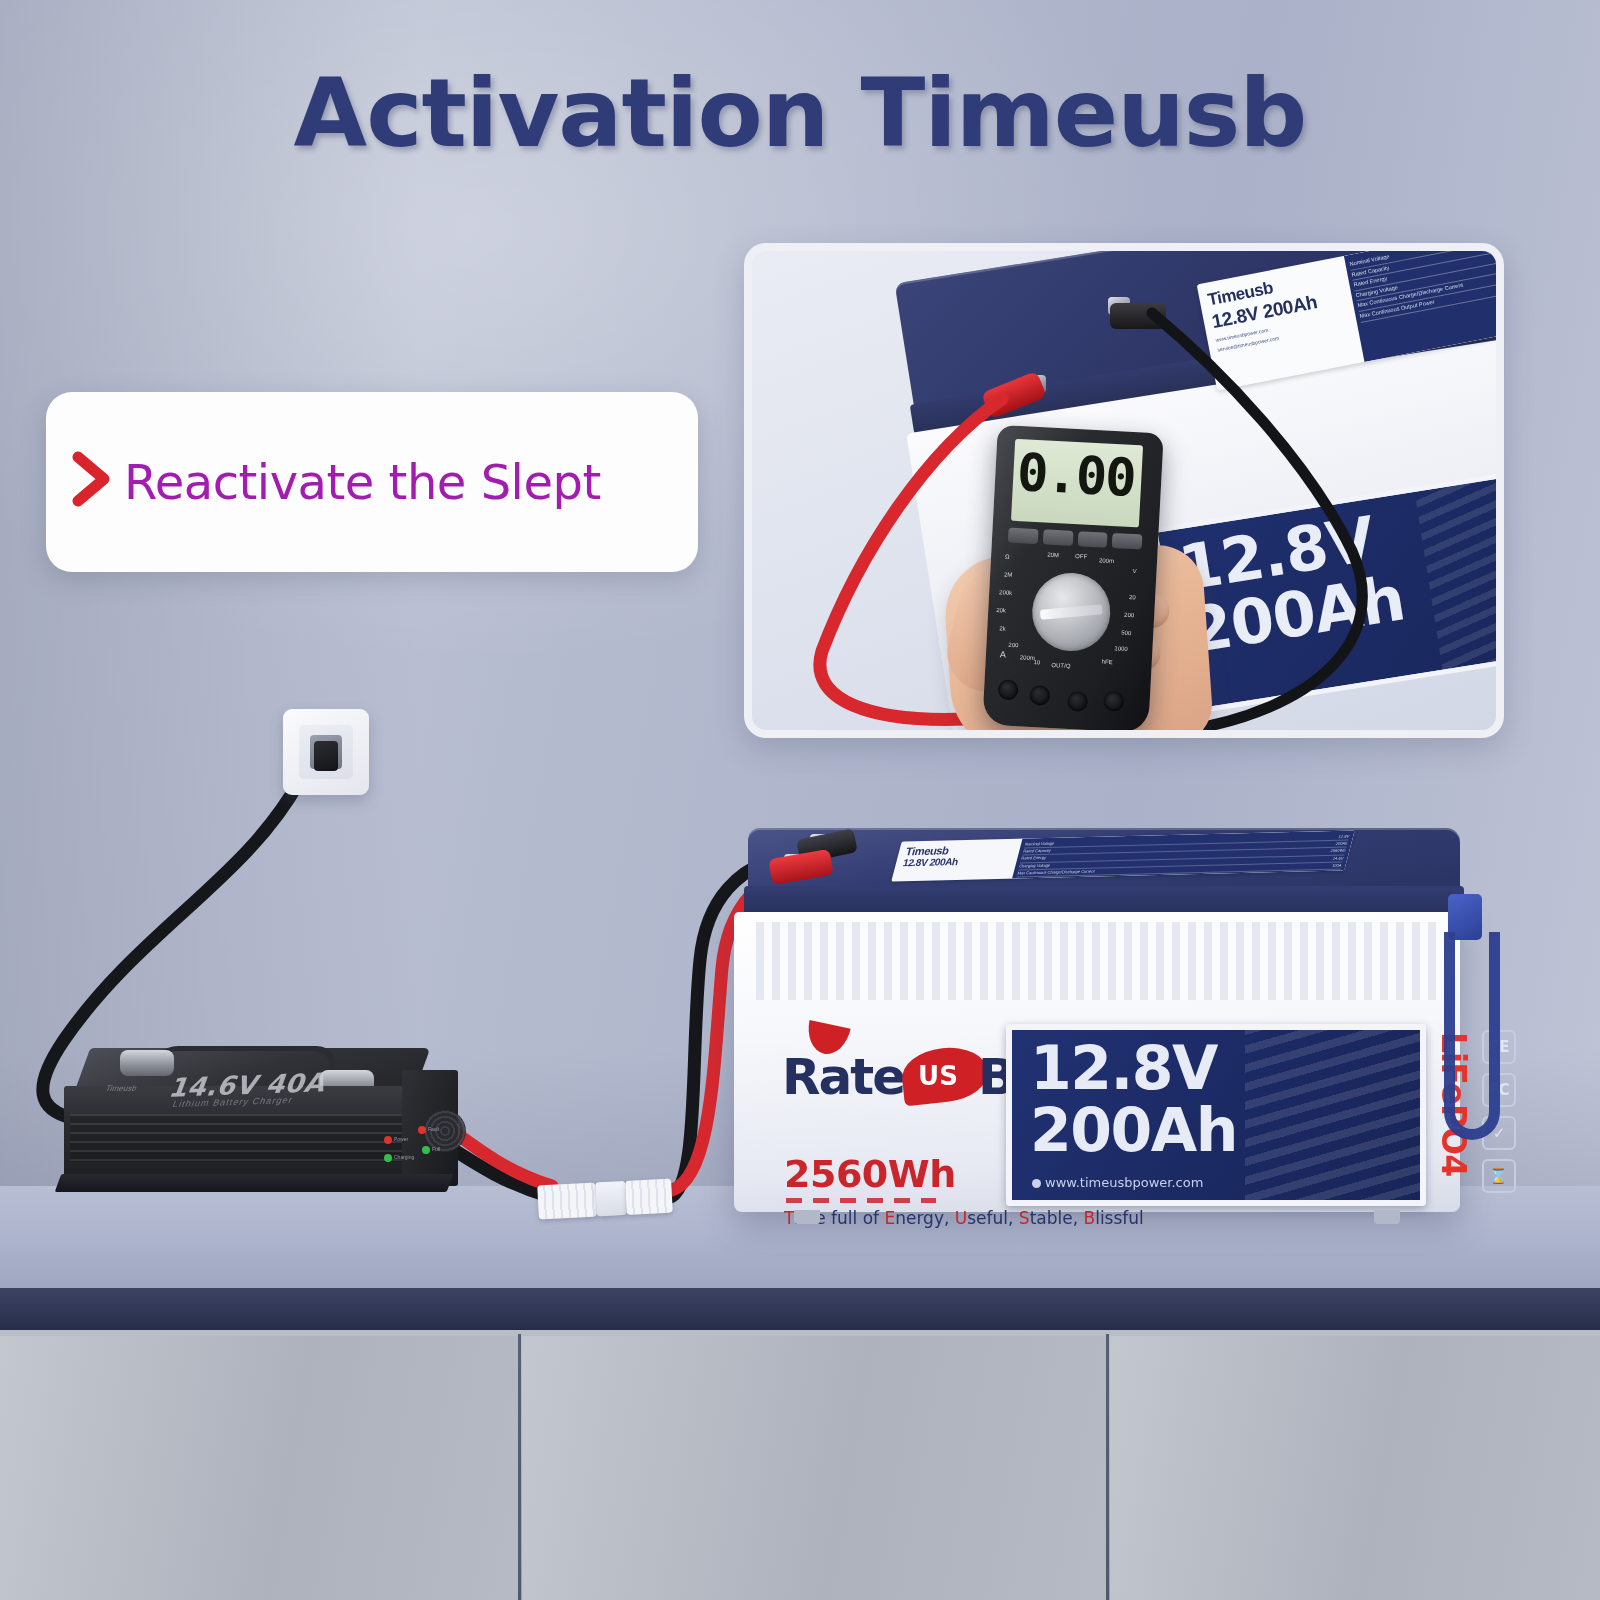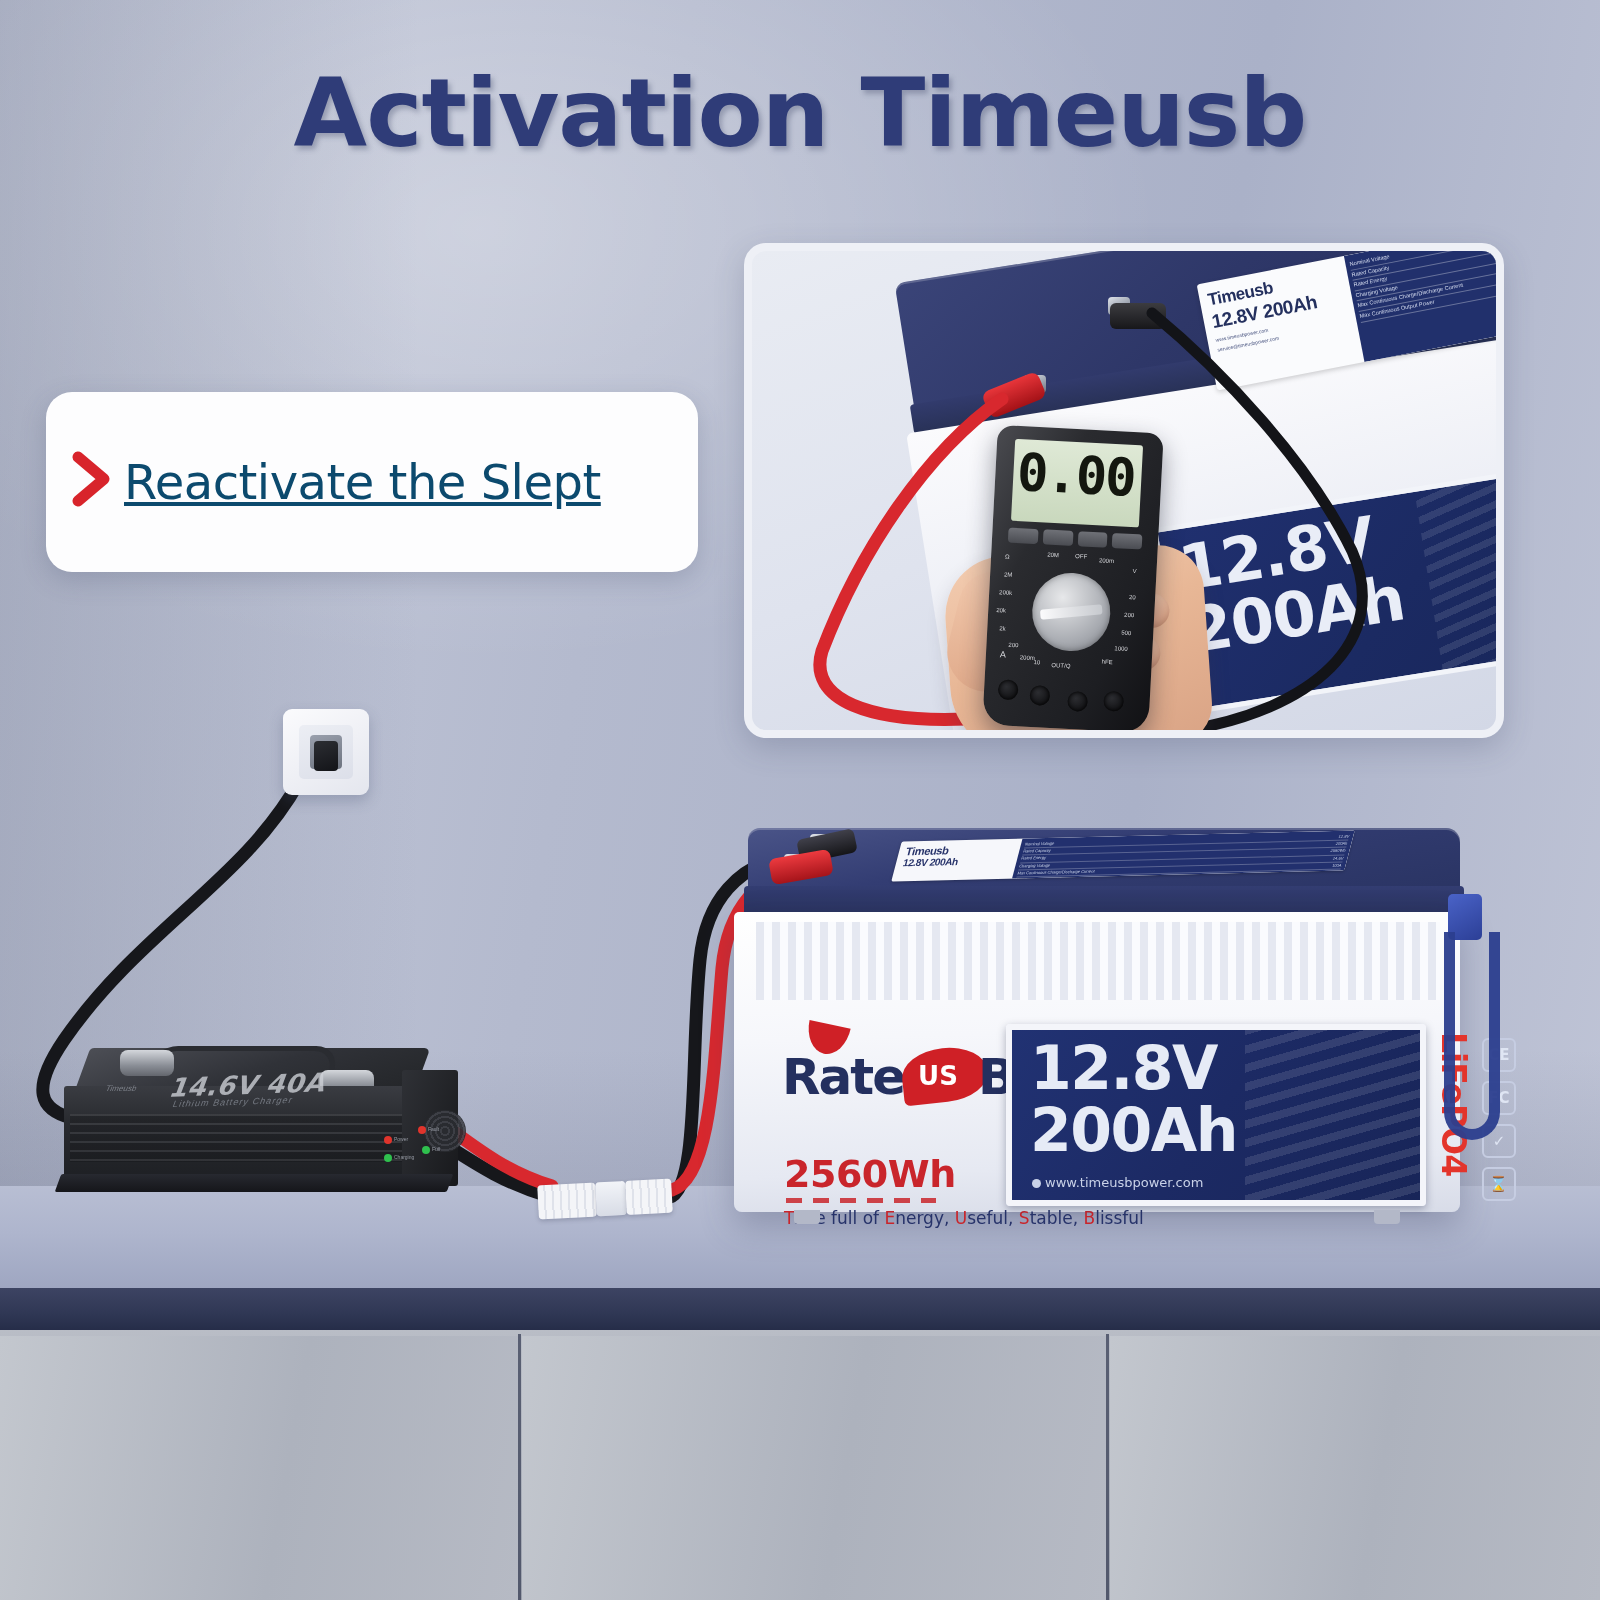--- a/index.html
+++ b/index.html
@@ -61,22 +61,22 @@
 
   
   .callout {
     position:absolute; left:46px; top:392px; width:652px; height:180px;
     background:#fdfdfe; border-radius:26px;
     box-shadow:0 8px 26px rgba(60,68,100,.22);
     display:flex; align-items:center; padding:0 26px 0 24px;
   }
   .chev { width:46px; flex:0 0 46px; margin-right:8px; }
   .callout-text {
-    font-size:48px; line-height:1.18; font-weight:500; color:#0c4a6e;
-    font-family:"DejaVu Sans", sans-serif; letter-spacing:-.5px;text-decoration:underline;
+    font-size:48px; line-height:1.18; font-weight:500; color:#a21caf;
+    font-family:"DejaVu Sans", sans-serif; letter-spacing:-.5px;
   }
 
   
   .inset {
     position:absolute; left:744px; top:243px; width:760px; height:495px;
     border:8px solid #eef0f6; border-radius:22px; overflow:hidden;
     background:linear-gradient(160deg,#e9ecf3 0%,#dfe3ee 50%,#d3d8e6 100%);
     box-shadow:0 10px 30px rgba(55,62,95,.22);
   }
   .inset-inner { position:absolute; inset:0; }
@@ -319,21 +319,21 @@
   }
   .bat-url .dot {
     display:inline-block; width:9px; height:9px; border-radius:50%;
     background:#c9d2e8; margin-right:4px; vertical-align:-1px;
   }
   .lifepo {
     position:absolute; left:700px; top:120px;
     writing-mode:vertical-rl; font-size:33px; font-weight:bold; color:#e3342b;
     letter-spacing:-1px; font-family:"DejaVu Sans", sans-serif;
   }
-  .certs { position:absolute; left:748px; top:126px; width:42px; }
+  .certs { position:absolute; left:748px; top:118px; width:42px; }
   .cert {
     width:34px; height:34px; margin-bottom:9px;
     border:2px solid #c6cde2; border-radius:6px;
     color:#dfe5f3; font-size:15px; font-weight:bold;
     display:flex; align-items:center; justify-content:center;
     font-family:"DejaVu Sans", sans-serif;
   }
   .bat-handle {
     position:absolute; left:730px; top:66px; width:34px; height:46px;
     background:linear-gradient(150deg,#4a63c8,#2c3f96); border-radius:5px;

